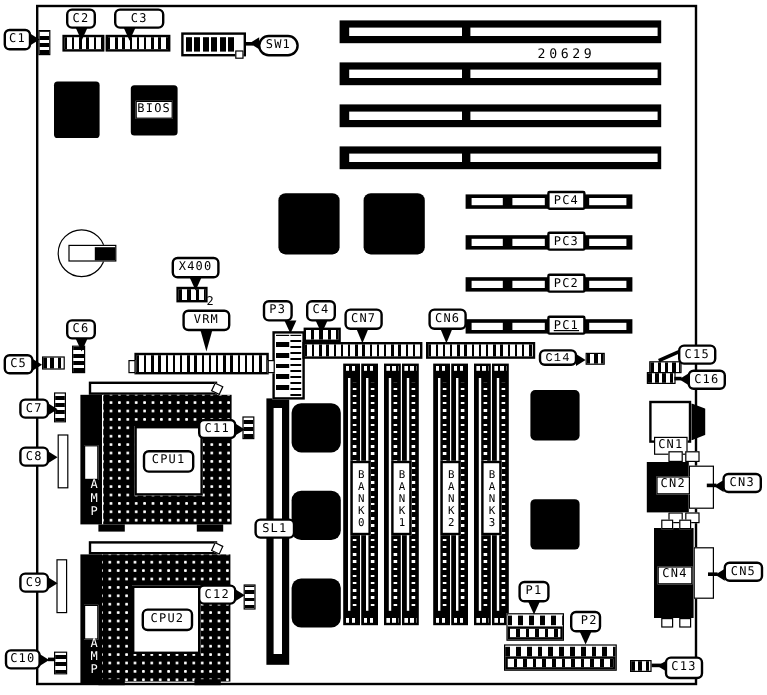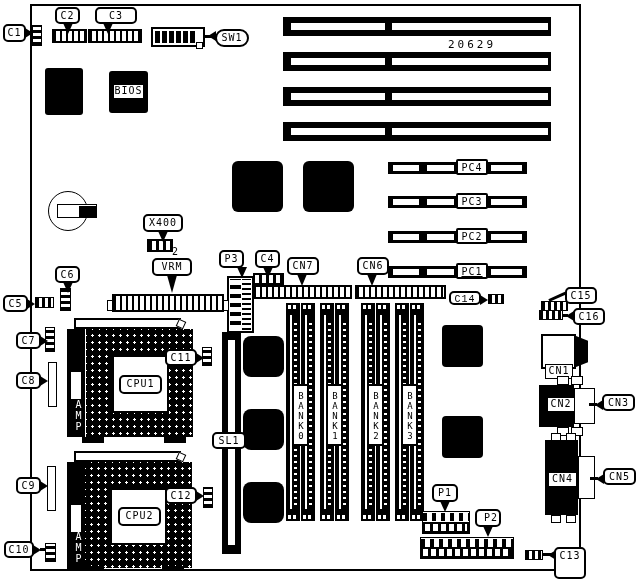--- a/index.html
+++ b/index.html
@@ -293,21 +293,21 @@
   <div class="abs callout" style="left:475px; top:509px; width:26px; height:18px;text-align:right;">P2</div>
   <div class="abs tri-d" style="left:483px; top:526px;"></div>
   <div class="abs whitebox" style="left:420px; top:537px; width:94px; height:22px; border-width:1px;">
     <div class="abs" style="left:0; top:1px; width:92px; height:8px; background:repeating-linear-gradient(90deg,#000 0 4px,#fff 4px 9px);"></div>
     <div class="abs" style="left:0; top:9px; width:92px; height:11px; border:2px solid #000; background:repeating-linear-gradient(90deg,#fff 0 5px,#000 5px 8px);"></div>
   </div>
 
   <div class="abs hstripe" style="left:525px; top:550px; width:18px; height:10px;"></div>
   <div class="abs lineh" style="left:543px; top:553px; width:12px;"></div>
   <div class="abs tri-l" style="left:548px; top:550px;"></div>
-  <div class="abs callout" style="left:554px; top:547px; width:32px; height:32px;">C13</div>
+  <div class="abs callout" style="left:554px; top:547px; width:32px; height:19px;">C13</div>
 
   <div class="abs hstripe" style="left:541px; top:301px; width:27px; height:10px;"></div>
   <div class="abs lineh" style="left:549px; top:299px; width:18px; transform:rotate(-24deg); transform-origin:left center;"></div>
   <div class="abs callout" style="left:565px; top:287px; width:32px; height:17px;">C15</div>
 
   <div class="abs hstripe" style="left:539px; top:310px; width:24px; height:10px;"></div>
   <div class="abs lineh" style="left:562px; top:314px; width:6px;"></div>
   <div class="abs tri-l" style="left:566px; top:311px;"></div>
   <div class="abs callout" style="left:573px; top:308px; width:32px; height:17px;">C16</div>
 

